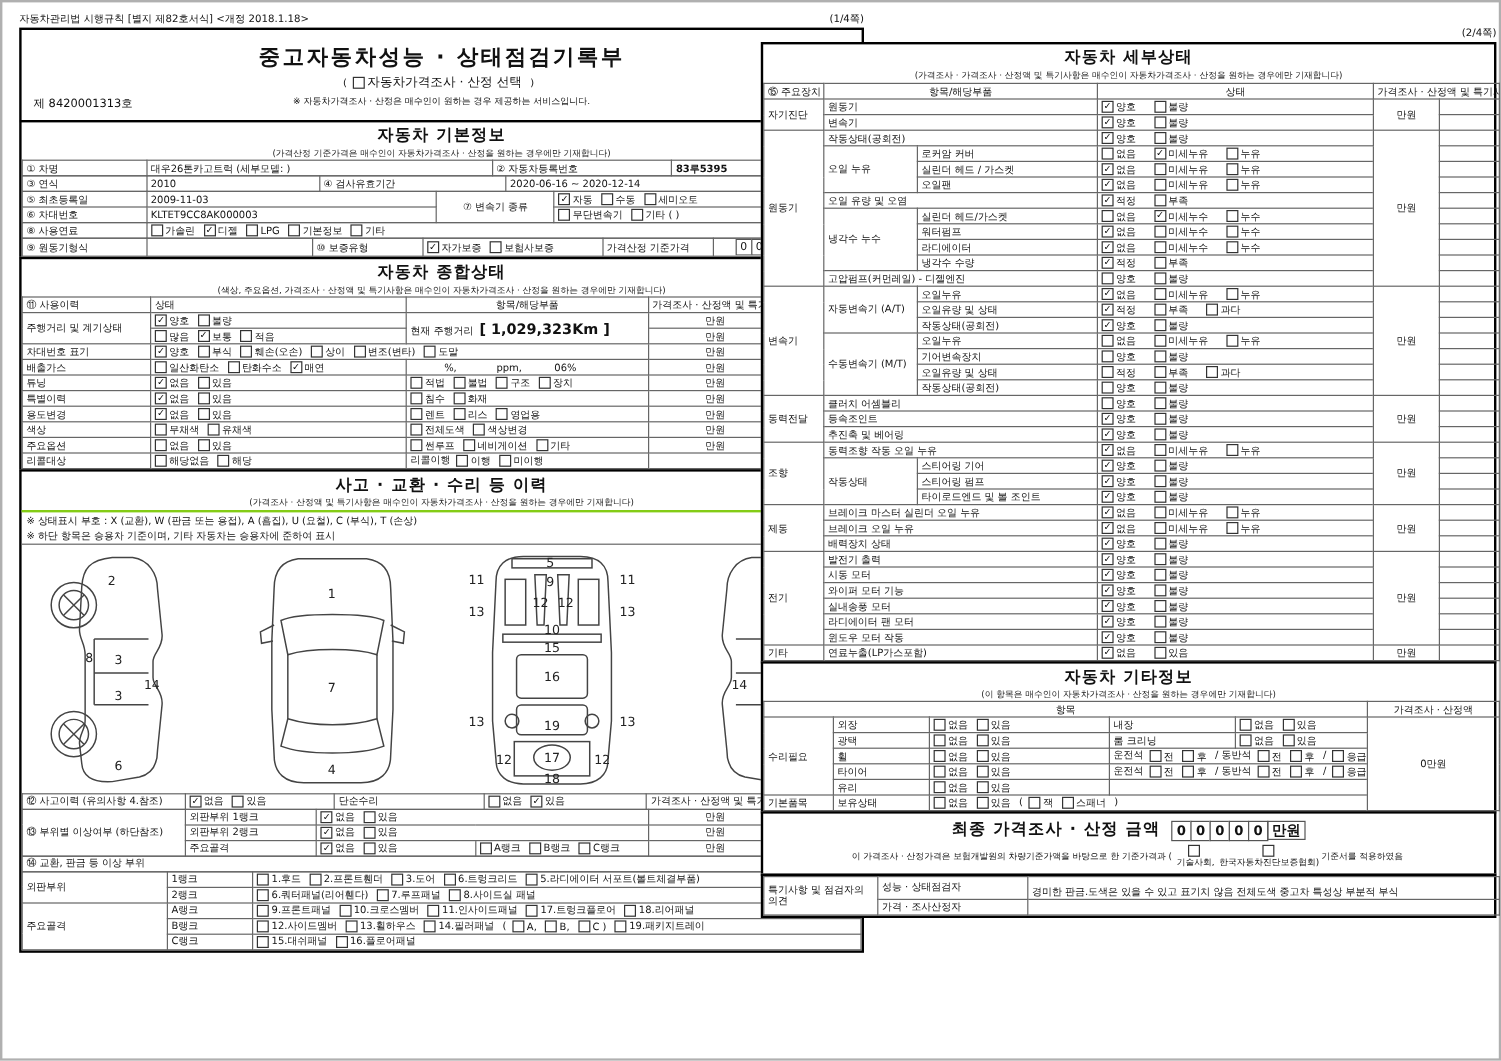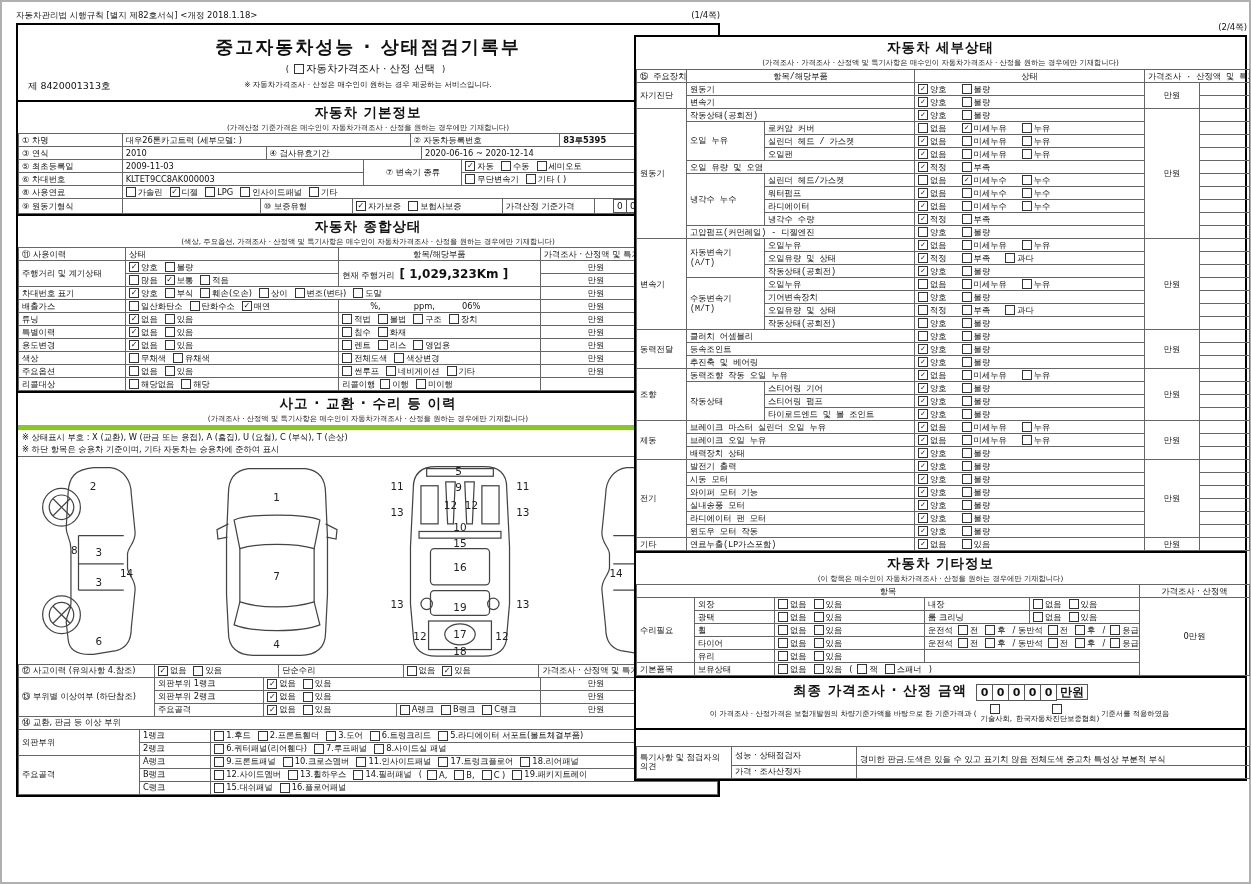--- a/index.html
+++ b/index.html
@@ -32,21 +32,21 @@
       margin-right:2px;font-size:8px;line-height:1;background:#fff;flex:none;}
   .seg{margin-right:5px;font-size:8.3px;}
   .regno{font-size:14px;font-weight:bold;}
   .odo{font-weight:bold;font-size:12px;}
   .dg{display:inline-block;width:12px;border:1px solid #555;text-align:center;font-size:9px;height:12px;line-height:12px;
       margin-left:-1px;background:#fff;}
   .diagrow{display:flex;justify-content:space-around;align-items:center;padding:4px 2px;border-top:1px solid #666;margin-top:-1px;}
   svg{display:block;}
   svg text{font-size:11px;font-family:"DejaVu Sans",sans-serif;fill:#222;}
   svg .ln{stroke:#444;fill:none;stroke-width:1.3;}
-  .notes{font-size:8.3px;padding:1px 4px;border-top:5px solid #84cc16;line-height:1.5;}
+  .notes{font-size:8.3px;padding:1px 4px;border-top:2px solid #84cc16;line-height:1.5;}
   .finalbar{display:flex;align-items:center;justify-content:center;gap:10px;padding:3px 0 1px 0;}
   .final-title{font-size:13.5px;font-weight:bold;letter-spacing:1px;}
   .final-digits .dg{width:15px;height:15px;line-height:15px;font-size:11px;font-weight:bold;}
   .final-unit{font-size:12px;font-weight:bold;border:1px solid #555;height:17px;line-height:17px;padding:0 3px;margin-left:-1px;}
   .final-note{text-align:center;font-size:7.3px;padding:2px 0 4px 0;}
   .final-note .cb{margin:0 2px;flex-direction:column;} .final-note .seg{font-size:7.3px;margin-right:2px;}
   td.tall{height:60px;}
 </style>
 </head>
 <body>
@@ -158,21 +158,21 @@
                   <span class="bx"></span>
                   <span class="lb">가솔린</span>
                 </span><span class="cb">
                   <span class="bx">✓</span>
                   <span class="lb">디젤</span>
                 </span><span class="cb">
                   <span class="bx"></span>
                   <span class="lb">LPG</span>
                 </span><span class="cb">
                   <span class="bx"></span>
-                  <span class="lb">인사이드패널</span>
+                  <span class="lb">기본정보</span>
                 </span><span class="cb">
                   <span class="bx"></span>
                   <span class="lb">기타</span>
                 </span></td>
         </tr>
       </tbody>
         </table>
       <table class="t">
           <colgroup>
             <col style="width:90px">
@@ -720,21 +720,21 @@
   <div class="page p2">
     <div class="hdrline right-only">
       <span>(2/4쪽)</span>
     </div>
 
     <div class="box">
       <div class="sec-head">
         <div class="sec-title">자동차 세부상태</div>
         <div class="sec-sub">(가격조사 · 가격조사 · 산정액 및 특기사항은 매수인이 자동차가격조사 · 산정을 원하는 경우에만 기재합니다)</div>
       </div>
-      <table class="t" style="margin-top:0;font-family:Liberation Mono, monospace;">
+      <table class="t" style="margin-top:0;">
           <colgroup>
             <col style="width:50px">
             <col style="width:78px">
             <col style="width:150px">
             <col style="width:230px">
             <col style="width:55px">
             <col style="width:50px">
           </colgroup>
         <tbody>
             <tr>
@@ -1360,21 +1360,21 @@
       <div class="final-note"><span class="seg">이 가격조사 · 산정가격은 보험개발원의 차량기준가액을 바탕으로 한 기준가격과 (</span><span class="cb">
             <span class="bx"></span>
             <span class="lb">기술사회,</span>
           </span><span class="cb">
             <span class="bx"></span>
             <span class="lb">한국자동차진단보증협회)</span>
           </span><span class="seg">기준서를 적용하였음</span></div>
     </div>
 
     <div class="box">
-      <table class="t" style="margin-top:16px;">
+      <table class="t" style="margin-top:0;">
           <colgroup>
             <col style="width:95px">
             <col style="width:125px">
             <col style="width:393px">
           </colgroup>
         <tbody>
             <tr>
           <td rowspan="2" class="wrap">특기사항 및 점검자의 의견</td>
           <td class="tall">성능 · 상태점검자</td>
           <td class="tall wrap" style="vertical-align:top;padding-top:8px;">경미한 판금.도색은 있을 수 있고 표기치 않음 전체도색 중고차 특성상 부분적 부식</td>

